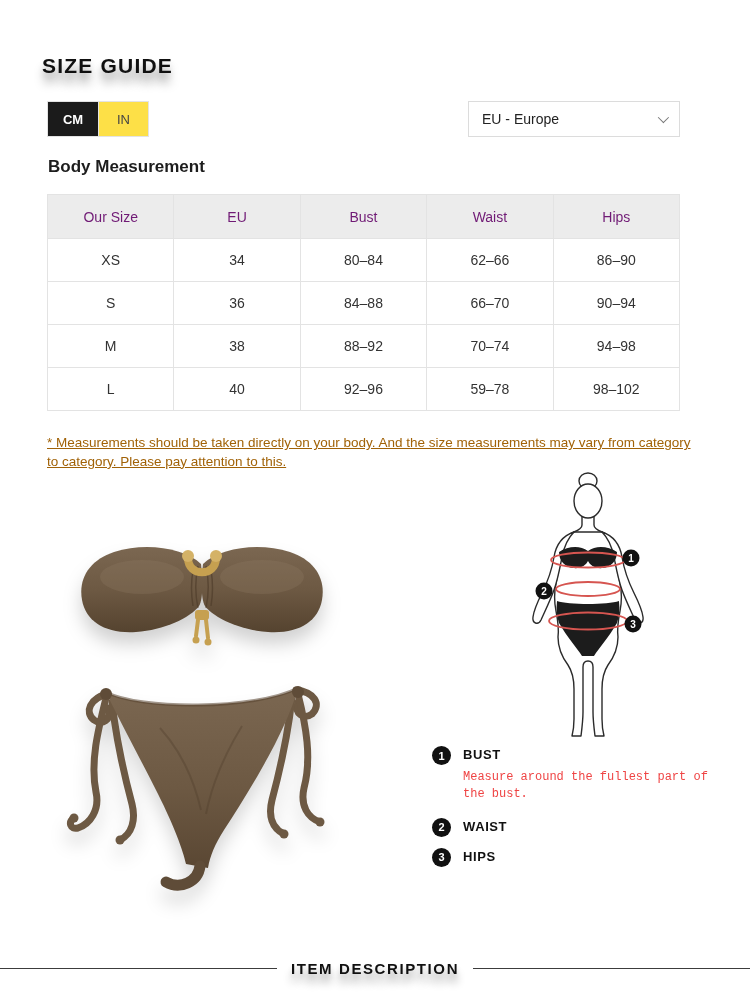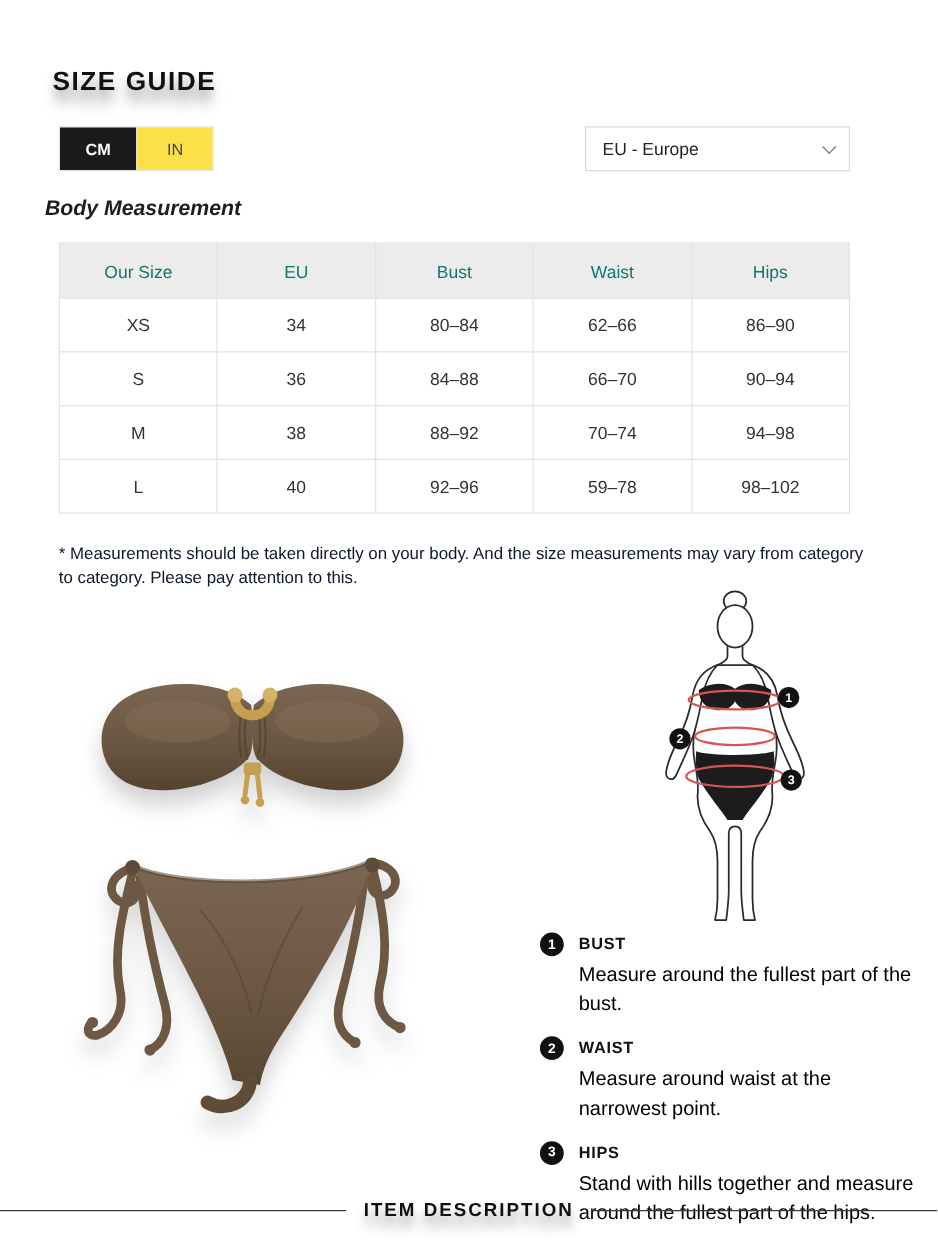--- a/index.html
+++ b/index.html
@@ -11,60 +11,60 @@
   
   .page-title {
     position:absolute; top:54px; left:18px; width:100%;
     text-align:left; font-size:21px; font-weight:bold; letter-spacing:1.2px; color:#101010;
     text-shadow: 0 10px 10px rgba(0,0,0,0.35), 0 4px 6px rgba(0,0,0,0.12);
     margin-left: 24px;
   }
 
   
   .unit-toggle { position:absolute; left:47px; top:101px; display:flex; border:1px solid #e3e3e3; height:36px; }
-  .unit-btn { width:61px; display:flex; align-items:center; justify-content:center; font-size:13px; cursor:pointer; }
+  .unit-btn { width:50px; display:flex; align-items:center; justify-content:center; font-size:13px; cursor:pointer; }
   .unit-btn.active { background:#1b1b1b; color:#fff; font-weight:bold; }
   .unit-btn.inactive { background:#fde047; color:#444; border-left:1px solid #e3e3e3; }
 
   
   .region-select {
     position:absolute; left:468px; top:101px; width:212px; height:36px;
     border:1px solid #dcdcdc; display:flex; align-items:center; justify-content:space-between;
     padding:16px 13px; font-size:14px; color:#222; background:#fff; cursor:pointer;
   }
   .chevron { width:8px; height:8px; border-right:1.6px solid #777; border-bottom:1.6px solid #777;
     transform:rotate(45deg) translateY(-2px); }
 
   
-  .section-heading { position:absolute; left:36px; top:157px; font-size:17px; font-weight:bold; color:#1d1d1d;font-style:italic; }
+  .section-heading { position:absolute; left:48px; top:157px; font-size:17px; font-weight:bold; color:#1d1d1d; }
 
   
   .size-table { position:absolute; left:47px; top:194px; width:633px; border-collapse:collapse; table-layout:fixed; }
   .size-table th, .size-table td { border:1px solid #e3e3e3; text-align:center; font-size:14px; color:#333; }
-  .size-table th { background:#ececec; font-weight:normal; height:44px; color:#0f766e; }
+  .size-table th { background:#ececec; font-weight:normal; height:44px; color:#701a75; }
   .size-table td { height:43px; background:#fff; }
 
   
-  .note { position:absolute; left:47px; top:434px; width:648px; font-size:13.5px; color:#0f172a; line-height:1.4; }
+  .note { position:absolute; left:47px; top:434px; width:648px; font-size:13.5px; color:#a16207; line-height:1.4;text-decoration:underline; }
 
   
   .bikini-top-wrap { position:absolute; left:52px; top:522px; width:300px; height:145px; filter:drop-shadow(0 12px 9px rgba(0,0,0,0.18)); }
   .bikini-bottom-wrap { position:absolute; left:40px; top:658px; width:320px; height:255px; filter:drop-shadow(0 12px 9px rgba(0,0,0,0.16)); }
 
   
   .figure-wrap { position:absolute; left:502px; top:470px; width:172px; height:275px; }
 
   
   .measure-list { position:absolute; left:432px; top:747px; width:280px; }
   .mitem { position:relative; padding-left:31px; margin-bottom:15px; }
   .mbadge { position:absolute; left:0; top:-1px; width:19px; height:19px; border-radius:50%;
     background:#111; color:#fff; font-size:11px; font-weight:bold;
     display:flex; align-items:center; justify-content:center; }
   .mlabel { font-size:13px; font-weight:bold; letter-spacing:0.6px; color:#111; margin-bottom:7px; }
-  .mdesc { font-size:16px; color:#000000; line-height:1.45; width:272px; }
+  .mdesc { font-size:12px; color:#ef4444; line-height:1.45; width:272px;font-family:Liberation Mono, monospace; }
 
   
   .footer { position:absolute; left:0; top:960px; width:750px; display:flex; align-items:center; gap:14px; }
   .footer .line { flex:1; height:1px; background:#3c3c3c; }
   .footer-title { font-size:15px; font-weight:bold; letter-spacing:1.6px; color:#101010; white-space:nowrap;
     text-shadow: 0 9px 9px rgba(0,0,0,0.32), 0 3px 5px rgba(0,0,0,0.12); }
 
   svg text.badge-num { font-family:"Liberation Sans", sans-serif; font-size:10px; font-weight:bold; fill:#fff; text-anchor:middle; }
 </style>
 </head>
@@ -226,26 +226,24 @@
 
   <div class="measure-list">
     <div class="mitem">
       <div class="mbadge">1</div>
       <div class="mlabel">BUST</div>
       <div class="mdesc">Measure around the fullest part of the bust.</div>
     </div>
     <div class="mitem">
       <div class="mbadge">2</div>
       <div class="mlabel">WAIST</div>
-      <div class="mdesc">Measure around waist at the narrowest point.</div>
     </div>
     <div class="mitem">
       <div class="mbadge">3</div>
       <div class="mlabel">HIPS</div>
-      <div class="mdesc">Stand with hills together and measure around the fullest part of the hips.</div>
     </div>
   </div>
 
   <div class="footer">
     <div class="line"></div>
     <div class="footer-title">ITEM DESCRIPTION</div>
     <div class="line"></div>
   </div>
 
 </div>

